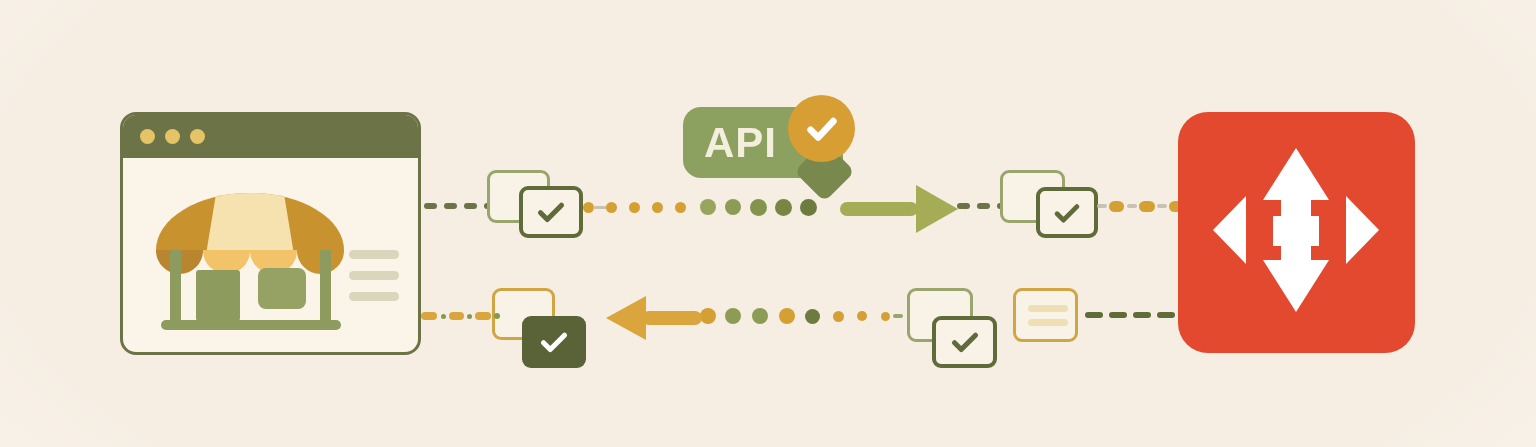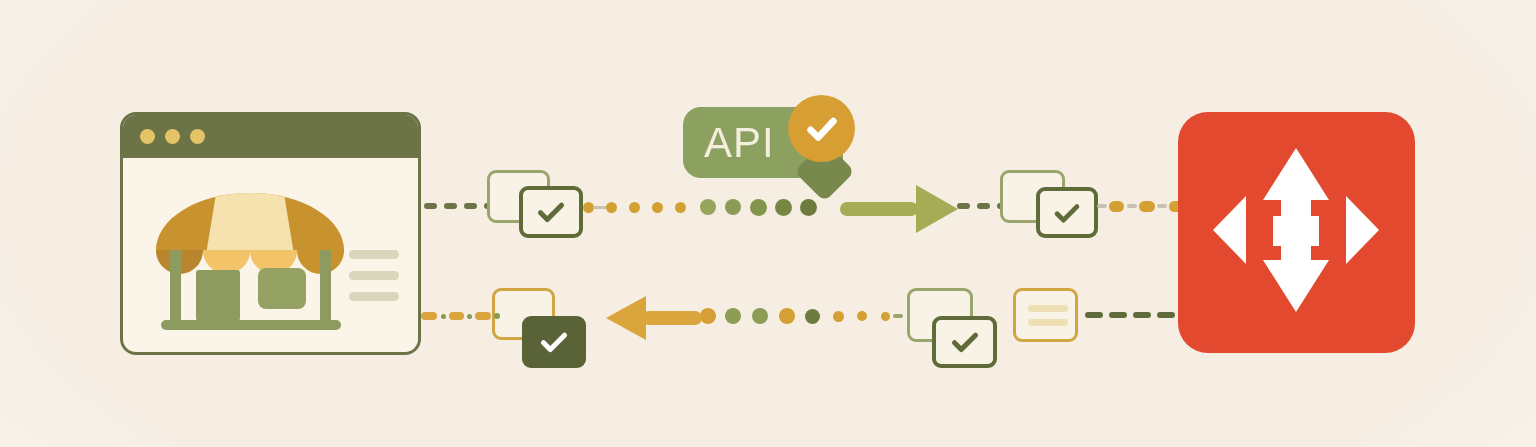--- a/index.html
+++ b/index.html
@@ -51,21 +51,21 @@
   .arrow-forward .tail{left:0;top:17px;width:78px;background:var(--green_arrow);}
   .arrow-forward .head{left:76px;top:0;border-top:24px solid transparent;border-bottom:24px solid transparent;
     border-left:42px solid var(--green_arrow);}
   .arrow-return .tail{left:36px;top:15px;width:60px;background:var(--gold_arrow);}
   .arrow-return .head{left:0;top:0;border-top:22px solid transparent;border-bottom:22px solid transparent;
     border-right:40px solid var(--gold_arrow);}
 
   
   .api-pill{left:683px;top:107px;width:160px;height:71px;background:var(--green_pill);border-radius:18px;
     display:flex;align-items:center;z-index:1;}
-  .api-label{padding-left:21px;font-size:42px;font-weight:400;letter-spacing:1px;color:var(--api_text);line-height:1;}
+  .api-label{padding-left:21px;font-size:42px;font-weight:700;letter-spacing:1px;color:var(--api_text);line-height:1;}
   .badge-ribbon{left:803px;top:150px;width:43px;height:43px;background:var(--green_ribbon);
     border-radius:8px;transform:rotate(45deg);z-index:2;}
   .seal{left:788px;top:95px;width:67px;height:67px;border-radius:50%;background:var(--badge_gold);
     display:flex;align-items:center;justify-content:center;color:#ffffff;z-index:3;}
 
   
   .delivery{left:1178px;top:112px;width:237px;height:241px;background:var(--red);border-radius:30px;
     display:flex;align-items:center;justify-content:center;}
 </style>
 </head>

